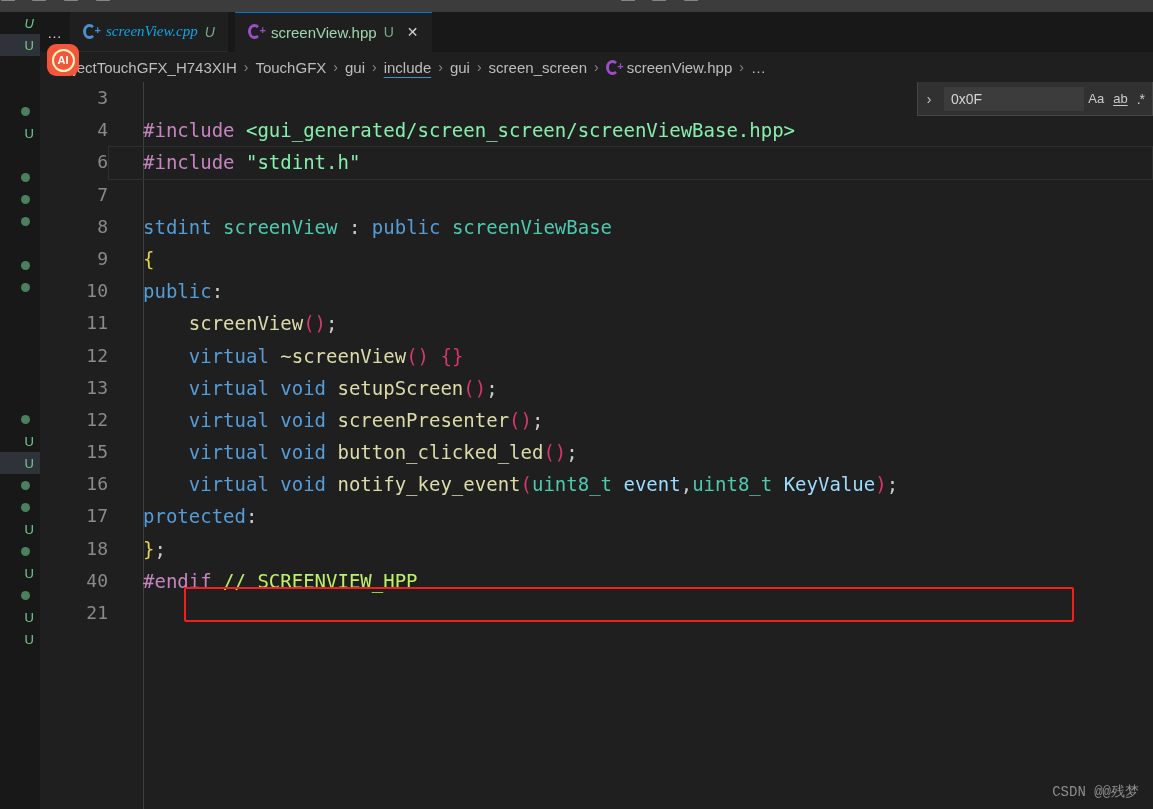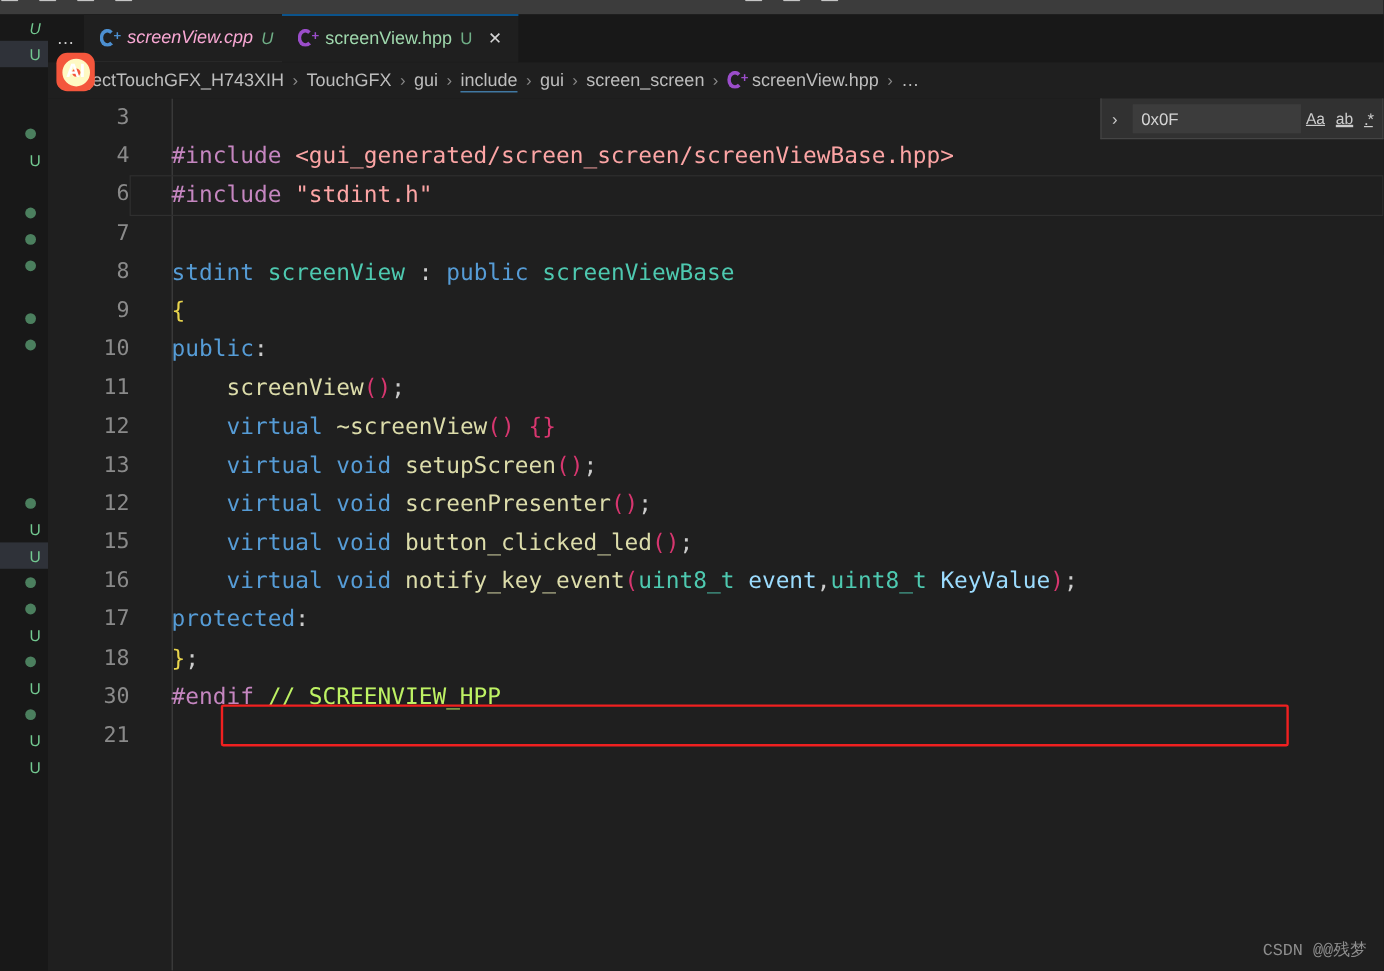--- a/index.html
+++ b/index.html
@@ -73,39 +73,39 @@
     border: 3px solid currentColor; border-radius: 50%;
     border-right-color: transparent; box-sizing: border-box;
   }
   .cpp-icon .plus {
     position: absolute; right: -2px; top: 1px;
     font-size: 11px; font-weight: bold; line-height: 11px;
   }
   .cpp-icon.blue { color: #4c8fd0; }
   .cpp-icon.purple { color: #9b4dca; }
   .tab-label { font-size: 15px; }
-  .tab.inactive .tab-label { color: #f9a8d4; font-style: italic; }
+  .tab.inactive .tab-label { color: #0ea5e9; font-style: italic; font-family: Liberation Serif, serif; }
   .tab.active .tab-label { color: #9fd8ad; }
   .tab-status { font-size: 14px; color: #6fae86; }
   .tab.inactive .tab-status { font-style: italic; }
   .tab-close { font-size: 14px; color: #d4d4d4; margin-left: 6px; }
 
   
   .ai-badge {
     position: absolute; left: 47px; top: 44px;
     width: 32px; height: 32px; border-radius: 9px;
     background: #f4563c;
     display: flex; align-items: center; justify-content: center;
     z-index: 20;
   }
   .ai-badge .ring {
     width: 23px; height: 23px; border-radius: 50%;
-    border: 8px solid #fef9c3;
+    border: 2px solid #fef9c3;
     display: flex; align-items: center; justify-content: center;
-    font-size: 16px; font-weight: bold; color: #ffffff;
+    font-size: 11px; font-weight: bold; color: #ffffff;
     font-family: "Liberation Sans", sans-serif;
   }
 
   
   .breadcrumb {
     position: absolute; left: 40px; top: 52px; width: 1113px; height: 30px;
     background: #1f1f1f;
     display: flex; align-items: center;
     padding-left: 25px;
     font-size: 15px; color: #a3a3a3; white-space: nowrap;
@@ -137,21 +137,21 @@
     content: ""; position: absolute; left: 68px; top: 0;
     right: 0; height: 32px;
     border: 1px solid #2f2f2f; pointer-events: none;
   }
   .indent-guide {
     position: absolute; left: 103px; top: 0; width: 1px; height: 100%;
     background: #404040;
   }
   
   .t-pre   { color: #c586c0; }
-  .t-str   { color: #fca5a5; }
+  .t-str   { color: #86efac; }
   .t-kw    { color: #569cd6; }
   .t-type  { color: #4ec9b0; }
   .t-fn    { color: #dcdcaa; }
   .t-punc  { color: #cccccc; }
   .t-paren { color: #d7366f; }
   .t-brace { color: #e8d44d; }
   .t-var   { color: #9cdcfe; }
   .t-cmt   { color: #bef264; }
   .t-plain { color: #cccccc; }
 
@@ -182,21 +182,21 @@
     flex: 1; height: 24px; margin-left: 4px;
     background: #3c3c3c; border: 1px solid #3c3c3c;
     color: #d4d4d4; font-size: 14px;
     font-family: "Liberation Sans", sans-serif;
     padding: 0 6px; outline: none;
     display: flex; align-items: center;
   }
   .find-opts {
     display: flex; align-items: center; gap: 9px;
     padding: 0 8px 0 4px;
-    color: #cccccc; font-size: 13px; text-decoration: underline;
+    color: #cccccc; font-size: 13px;
   }
   .find-opt { line-height: 1; }
   .find-opt.word { text-decoration: underline; text-underline-offset: 2px; }
   .find-opt.regex { font-size: 14px; letter-spacing: -1px; }
 
   
   .watermark {
     position: absolute; right: 14px; bottom: 8px;
     color: #8d8d8d; font-size: 14px;
     font-family: Liberation Mono, monospace;
@@ -346,21 +346,21 @@
         <div class="line"><span class="ln">9</span><span class="src"><span class="t-brace">{</span></span></div>
         <div class="line"><span class="ln">10</span><span class="src"><span class="t-kw">public</span><span class="t-punc">:</span></span></div>
         <div class="line"><span class="ln">11</span><span class="src"><span class="t-plain">    </span><span class="t-fn">screenView</span><span class="t-paren">()</span><span class="t-plain">;</span></span></div>
         <div class="line"><span class="ln">12</span><span class="src"><span class="t-plain">    </span><span class="t-kw">virtual </span><span class="t-fn">~screenView</span><span class="t-paren">()</span><span class="t-plain"> </span><span class="t-paren">{}</span></span></div>
         <div class="line"><span class="ln">13</span><span class="src"><span class="t-plain">    </span><span class="t-kw">virtual </span><span class="t-kw">void </span><span class="t-fn">setupScreen</span><span class="t-paren">()</span><span class="t-plain">;</span></span></div>
         <div class="line"><span class="ln">12</span><span class="src"><span class="t-plain">    </span><span class="t-kw">virtual </span><span class="t-kw">void </span><span class="t-fn">screenPresenter</span><span class="t-paren">()</span><span class="t-plain">;</span></span></div>
         <div class="line"><span class="ln">15</span><span class="src"><span class="t-plain">    </span><span class="t-kw">virtual </span><span class="t-kw">void </span><span class="t-fn">button_clicked_led</span><span class="t-paren">()</span><span class="t-plain">;</span></span></div>
         <div class="line"><span class="ln">16</span><span class="src"><span class="t-plain">    </span><span class="t-kw">virtual </span><span class="t-kw">void </span><span class="t-fn">notify_key_event</span><span class="t-paren">(</span><span class="t-type">uint8_t </span><span class="t-var">event</span><span class="t-plain">,</span><span class="t-type">uint8_t </span><span class="t-var">KeyValue</span><span class="t-paren">)</span><span class="t-plain">;</span></span></div>
         <div class="line"><span class="ln">17</span><span class="src"><span class="t-kw">protected</span><span class="t-punc">:</span></span></div>
         <div class="line"><span class="ln">18</span><span class="src"><span class="t-brace">}</span><span class="t-plain">;</span></span></div>
-        <div class="line"><span class="ln">30</span><span class="src"><span class="t-pre">#endif </span><span class="t-cmt">// SCREENVIEW_HPP</span></span></div>
+        <div class="line"><span class="ln">40</span><span class="src"><span class="t-pre">#endif </span><span class="t-cmt">// SCREENVIEW_HPP</span></span></div>
         <div class="line"><span class="ln">21</span><span class="src"></span></div>
       </div>
     <div class="annot-box"></div>
   </div>
 
   <div class="find-widget">
     <div class="find-toggle">›</div>
     <div class="find-input" title="Find">0x0F</div>
     <div class="find-opts">
       <span class="find-opt">Aa</span>

